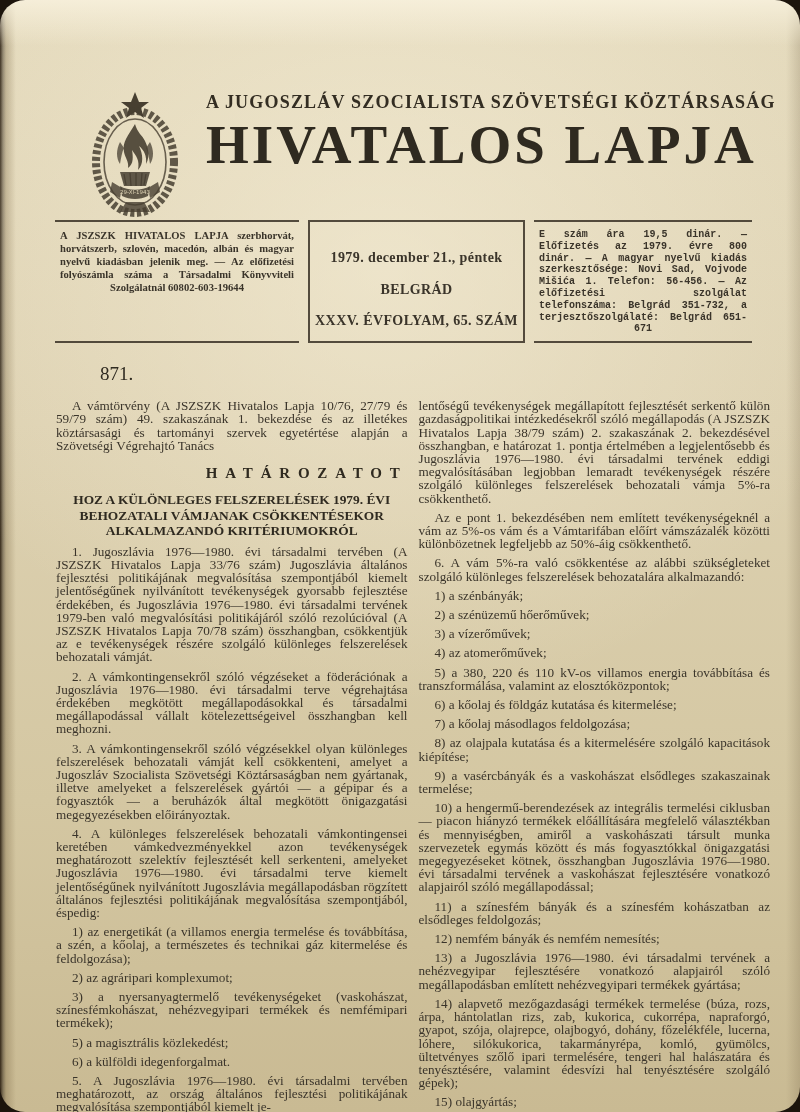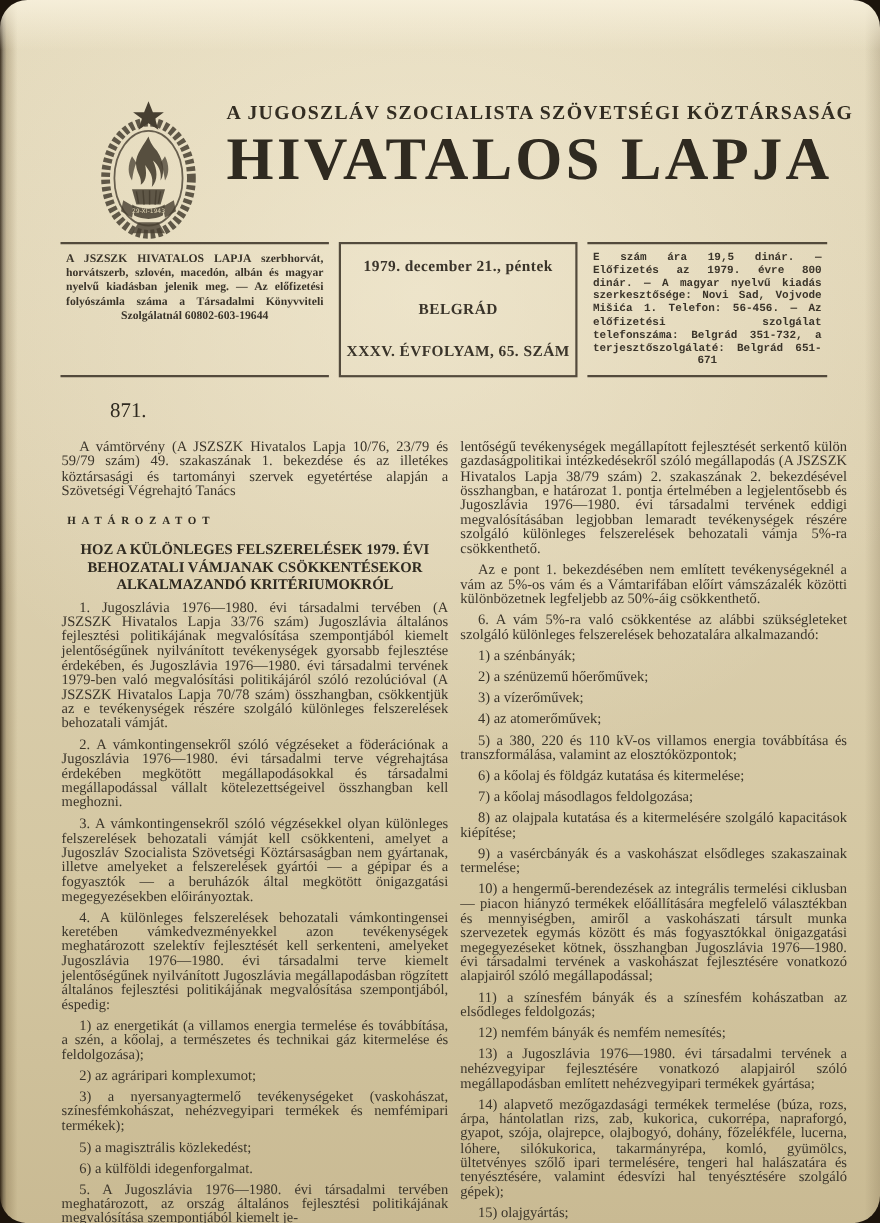--- a/index.html
+++ b/index.html
@@ -36,35 +36,35 @@
   .masthead { display: flex; gap: 9px; margin: 6px 48px 0 55px; align-items: stretch; }
   .mast-box {
     border-top: 2px solid rgba(56,48,36,0.85);
     border-bottom: 2px solid rgba(56,48,36,0.85);
     padding: 7px 5px 6px;
     font-weight: bold;
   }
   .mast-left  { flex: 0 0 234px; font-size: 10.6px; line-height: 13px; text-align: justify; text-align-last: center; }
   .mast-center{
     flex: 0 0 205px; display: flex; flex-direction: column; justify-content: space-between;
-    text-align: center; padding: 13px 4px 12px;
+    text-align: center; padding: 28px 4px 12px;
     border-left: 2px solid rgba(56,48,36,0.85);
     border-right: 2px solid rgba(56,48,36,0.85);
   }
   .mast-center .mc-line { font-size: 14px; letter-spacing: 0.4px; }
   .mast-right { flex: 1 1 auto; font-size: 10px; line-height: 11.8px; text-align: justify; text-align-last: center; font-family: Liberation Mono, monospace; }
 
   
   .article-number { margin: 20px 17px 0 100px; font-weight: normal; font-size: 19px; color: #2f2a20; }
   .columns { display: flex; gap: 11px; margin: 8px 30px 0 56px; }
   .col { flex: 1 1 0; font-size: 13.2px; line-height: 13.2px; }
   .col p { margin: 6px 0 0; text-indent: 16px; text-align: justify; }
   .col p.no-indent { text-indent: 0; }
   .decree-heading {
-    text-align: left; font-weight: bold; font-size: 10px; letter-spacing: 0.52em;
+    text-align: right; font-weight: bold; font-size: 15px; letter-spacing: 0.52em;
     margin: 15px 0 0; text-indent: 0.52em; color: #2f2a20;
   }
   .decree-sub {
     text-align: center; font-weight: bold; font-size: 13.4px; line-height: 15.5px;
     margin: 12px 2px 4px; color: #2f2a20;
   }
   .ink { fill: #473f31; }
   .ink-stroke { stroke: #473f31; fill: none; }
 </style>
 </head>
@@ -105,21 +105,21 @@
       <div class="mc-line">BELGRÁD</div>
       <div class="mc-line">XXXV. ÉVFOLYAM, 65. SZÁM</div>
     </div>
     <div class="mast-box mast-right">E szám ára 19,5 dinár. — Előfizetés az 1979. évre 800 dinár. — A magyar nyelvű kiadás szerkesztősége: Novi Sad, Vojvode Mišića 1. Telefon: 56-456. — Az előfizetési szolgálat telefonszáma: Belgrád 351-732, a terjesztőszolgálaté: Belgrád 651-671</div>
   </div>
 
   <div class="article-number">871.</div>
 
   <div class="columns">
     <div class="col">
-      <p>A vámtörvény (A JSZSZK Hivatalos Lapja 10/76, 23/79 és 59/79 szám) 49. szakaszának 1. bekezdése és az illetékes köztársasági és tartományi szervek egyetértése alapján a Szövetségi Végrehajtó Tanács</p>
+      <p>A vámtörvény (A JSZSZK Hivatalos Lapja 10/76, 27/79 és 59/79 szám) 49. szakaszának 1. bekezdése és az illetékes köztársasági és tartományi szervek egyetértése alapján a Szövetségi Végrehajtó Tanács</p>
       <div class="decree-heading">HATÁROZATOT</div>
       <div class="decree-sub">HOZ A KÜLÖNLEGES FELSZERELÉSEK 1979. ÉVI BEHOZATALI VÁMJANAK CSÖKKENTÉSEKOR ALKALMAZANDÓ KRITÉRIUMOKRÓL</div>
       <p>1. Jugoszlávia 1976—1980. évi társadalmi tervében (A JSZSZK Hivatalos Lapja 33/76 szám) Jugoszlávia általános fejlesztési politikájának megvalósítása szempontjából kiemelt jelentőségűnek nyilvánított tevékenységek gyorsabb fejlesztése érdekében, és Jugoszlávia 1976—1980. évi társadalmi tervének 1979-ben való megvalósítási politikájáról szóló rezolúcióval (A JSZSZK Hivatalos Lapja 70/78 szám) összhangban, csökkentjük az e tevékenységek részére szolgáló különleges felszerelések behozatali vámját.</p>
       <p>2. A vámkontingensekről szóló végzéseket a föderációnak a Jugoszlávia 1976—1980. évi társadalmi terve végrehajtása érdekében megkötött megállapodásokkal és társadalmi megállapodással vállalt kötelezettségeivel összhangban kell meghozni.</p>
       <p>3. A vámkontingensekről szóló végzésekkel olyan különleges felszerelések behozatali vámját kell csökkenteni, amelyet a Jugoszláv Szocialista Szövetségi Köztársaságban nem gyártanak, illetve amelyeket a felszerelések gyártói — a gépipar és a fogyasztók — a beruházók által megkötött önigazgatási megegyezésekben előirányoztak.</p>
       <p>4. A különleges felszerelések behozatali vámkontingensei keretében vámkedvezményekkel azon tevékenységek meghatározott szelektív fejlesztését kell serkenteni, amelyeket Jugoszlávia 1976—1980. évi társadalmi terve kiemelt jelentőségűnek nyilvánított Jugoszlávia megállapodásban rögzített általános fejlesztési politikájának megvalósítása szempontjából, éspedig:</p>
       <p>1) az energetikát (a villamos energia termelése és továbbítása, a szén, a kőolaj, a természetes és technikai gáz kitermelése és feldolgozása);</p>
       <p>2) az agráripari komplexumot;</p>
       <p>3) a nyersanyagtermelő tevékenységeket (vaskohászat, színesfémkohászat, nehézvegyipari termékek és nemfémipari termékek);</p>
       <p>5) a magisztrális közlekedést;</p>

